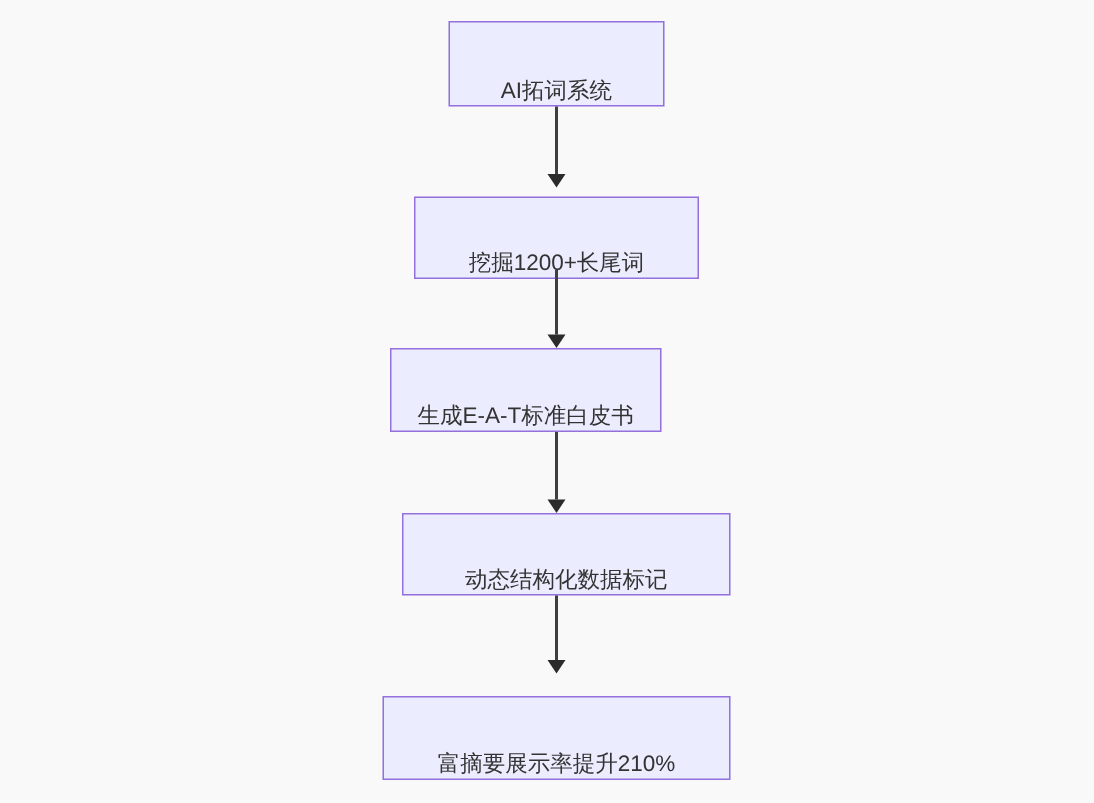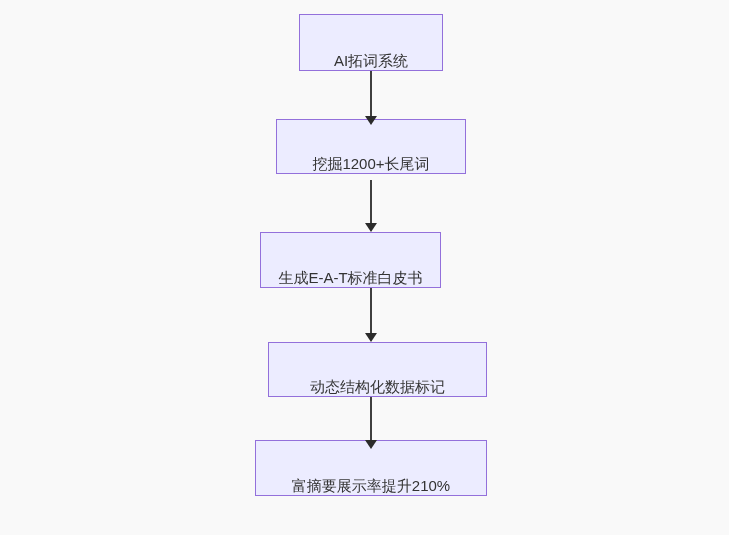--- a/index.html
+++ b/index.html
@@ -57,33 +57,33 @@
 </style>
 </head>
 <body>
 
 <div class="canvas">
 
   <div class="node" style="left:299px; top:14px; width:144px; height:57px;">
     <span>AI拓词系统</span>
   </div>
 
-  <div class="node" style="left:276px; top:119px; width:190px; height:55px;">
+  <div class="node" style="left:276px; top:131px; width:190px; height:55px;">
     <span>挖掘1200+长尾词</span>
   </div>
 
   <div class="node" style="left:260px; top:232px; width:181px; height:56px;">
     <span>生成E-A-T标准白皮书</span>
   </div>
 
   <div class="node" style="left:268px; top:342px; width:219px; height:55px;">
     <span>动态结构化数据标记</span>
   </div>
 
-  <div class="node" style="left:255px; top:440px; width:232px; height:56px;">
+  <div class="node" style="left:255px; top:464px; width:232px; height:56px;">
     <span>富摘要展示率提升210%</span>
   </div>
 
   <div class="arrow" style="left:365px; top:71px; height:54px;">
     <div class="shaft" style="height:45px;"></div>
     <div class="head"></div>
   </div>
 
   <div class="arrow" style="left:365px; top:180px; height:52px;">
     <div class="shaft" style="height:43px;"></div>

